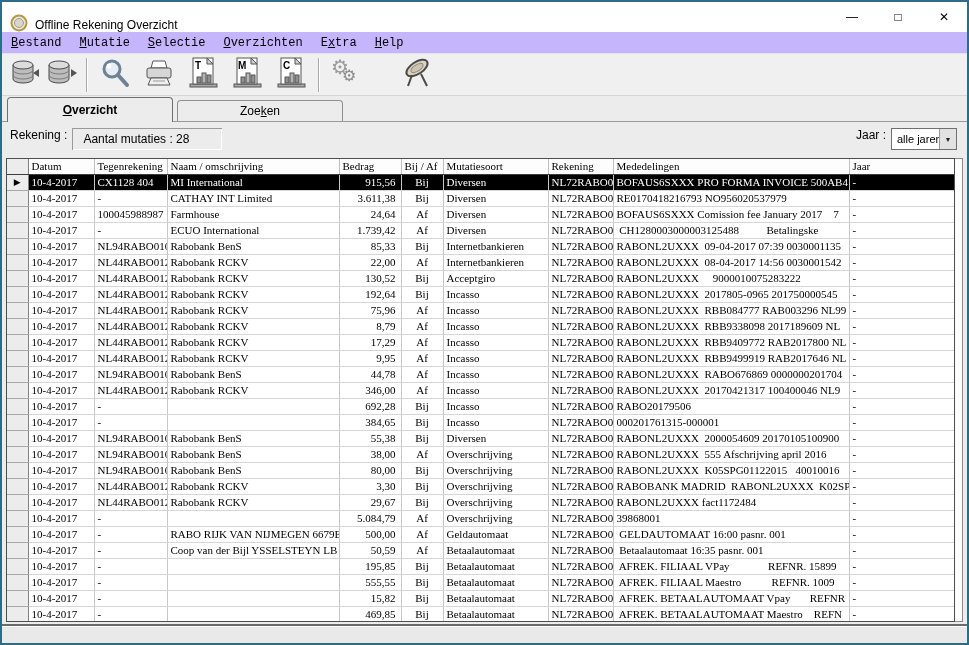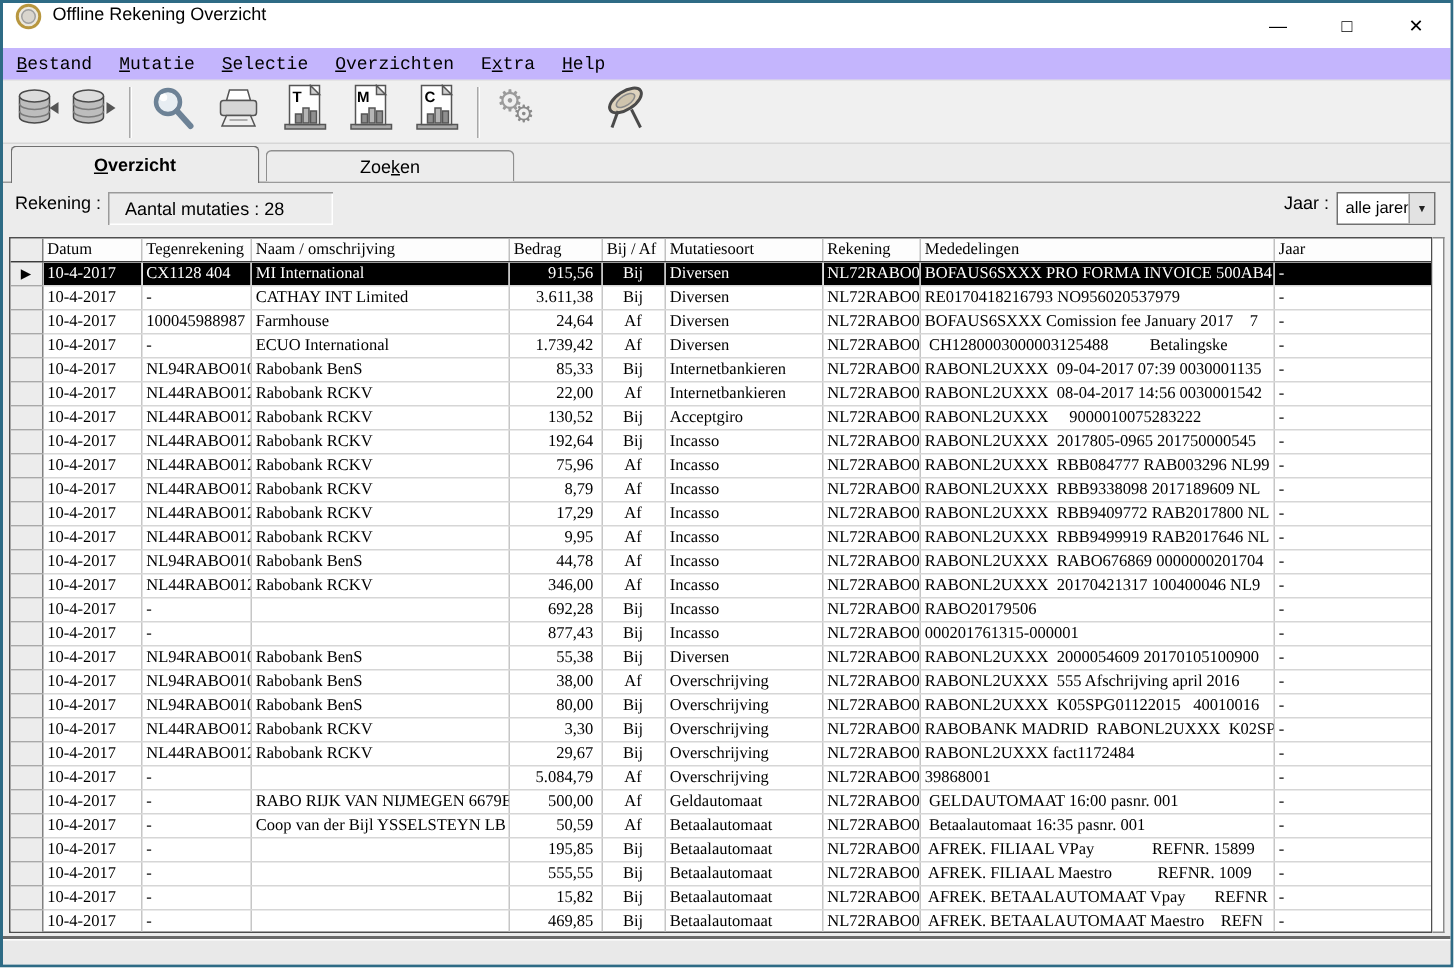--- a/index.html
+++ b/index.html
@@ -6,21 +6,21 @@
   html,body { margin:0; padding:0; background:#fff; }
   .window {
     width:969px; height:645px;
     border:2px solid #2e6b85;
     background:#ececec;
     display:flex; flex-direction:column;
     font-family:"Liberation Sans", sans-serif;
     color:#000; overflow:hidden;
   }
   
-  .titlebar { height:30px; background:#fff; display:flex; align-items:flex-start; padding-left:8px; flex:0 0 auto; }
+  .titlebar { height:30px; background:#fff; display:flex; align-items:flex-end; padding-left:8px; flex:0 0 auto; }
   .titlebar .app-icon { width:18px; height:18px; margin-right:7px; display:flex; align-items:center; }
   .titlebar .title { font-size:12px; }
   .win-controls { margin-left:auto; display:flex; height:100%; }
   .win-btn { width:46px; height:100%; display:flex; align-items:center; justify-content:center; font-size:12px; color:#000; cursor:default; }
   
   .menubar { height:22px; background:#c4b5fd; display:flex; align-items:center; font-size:12px; flex:0 0 auto; border-bottom:1px solid #e4e4e4;font-family:Liberation Mono, monospace; }
   .menu-item { padding:2px 9px; cursor:default; }
   .menu-item u { text-decoration:underline; }
   
   .toolbar { height:42px; background:#f0f0f0; border-bottom:1px solid #d6d6d6; display:flex; align-items:center; padding-left:3px; flex:0 0 auto; }
@@ -414,21 +414,21 @@
                 <td class="c5">Incasso</td>
                 <td class="c6">NL72RABO00</td>
                 <td class="c7">RABO20179506</td>
                 <td class="c8">-</td>
               </tr>
               <tr>
                 <td class="csel"></td>
                 <td class="c0">10-4-2017</td>
                 <td class="c1">-</td>
                 <td class="c2"></td>
-                <td class="c3">877,43</td>
+                <td class="c3">384,65</td>
                 <td class="c4">Bij</td>
                 <td class="c5">Incasso</td>
                 <td class="c6">NL72RABO00</td>
                 <td class="c7">000201761315-000001</td>
                 <td class="c8">-</td>
               </tr>
               <tr>
                 <td class="csel"></td>
                 <td class="c0">10-4-2017</td>
                 <td class="c1">NL94RABO0104</td>

